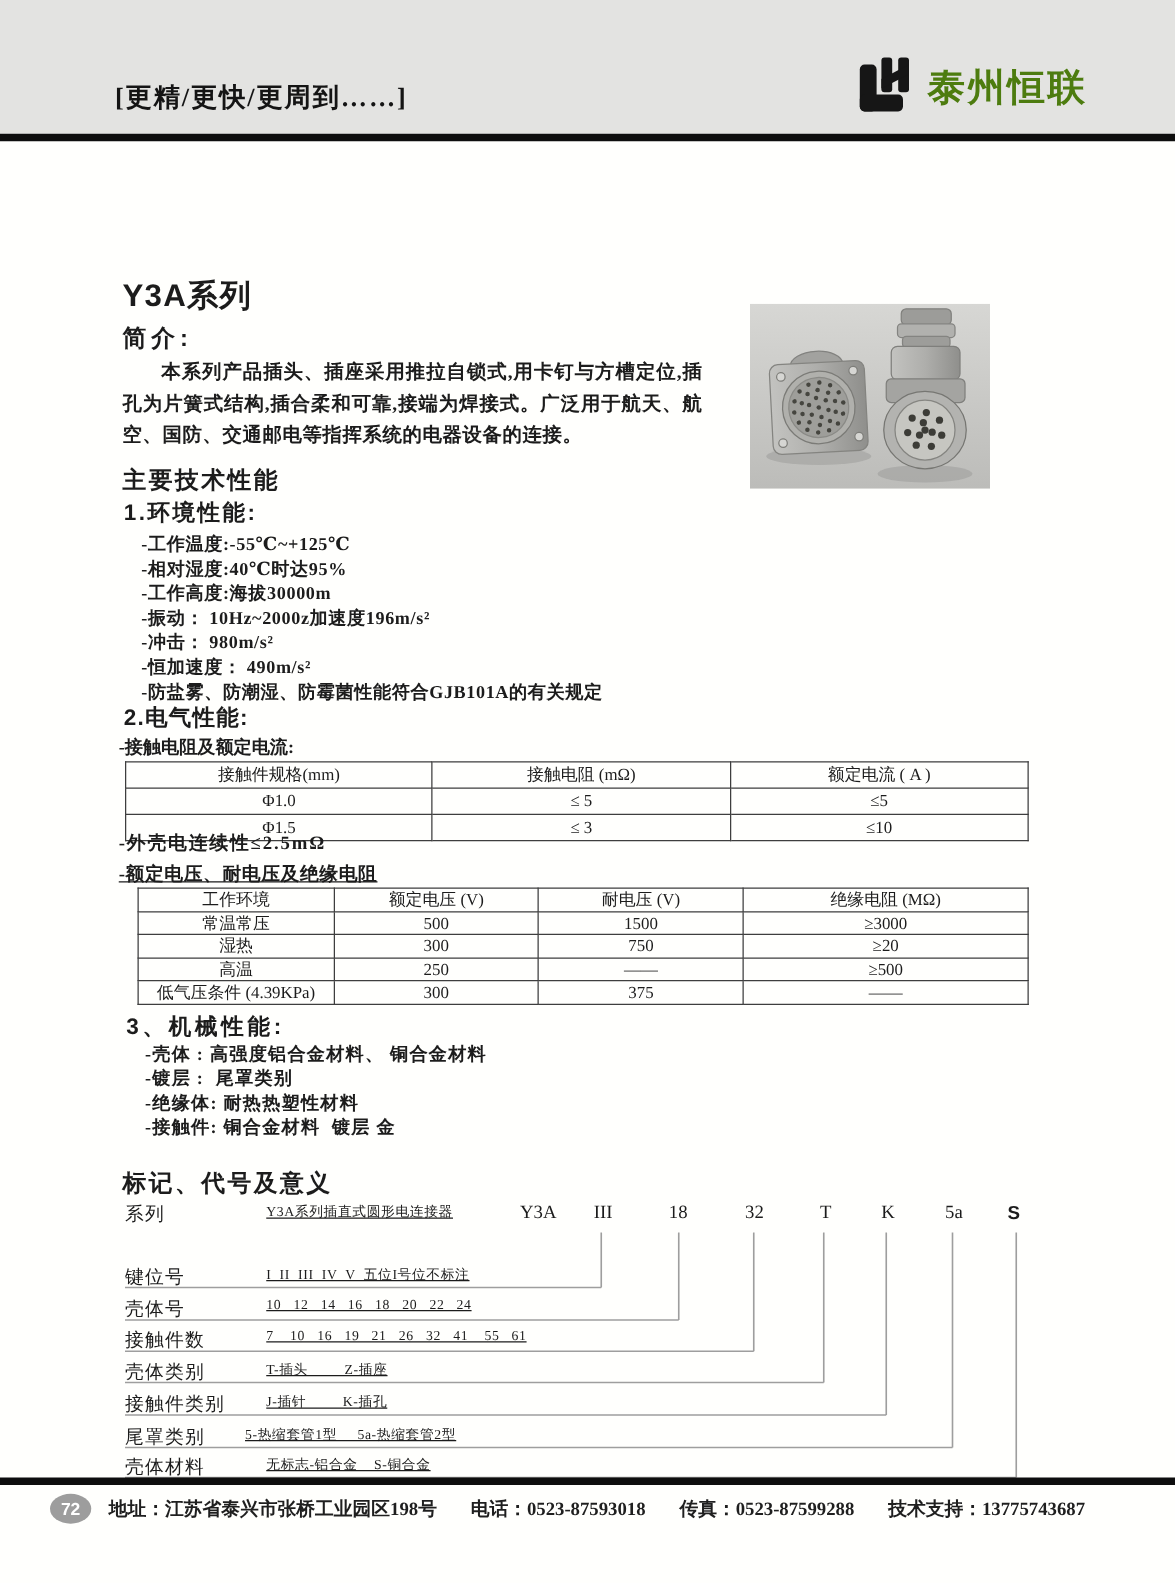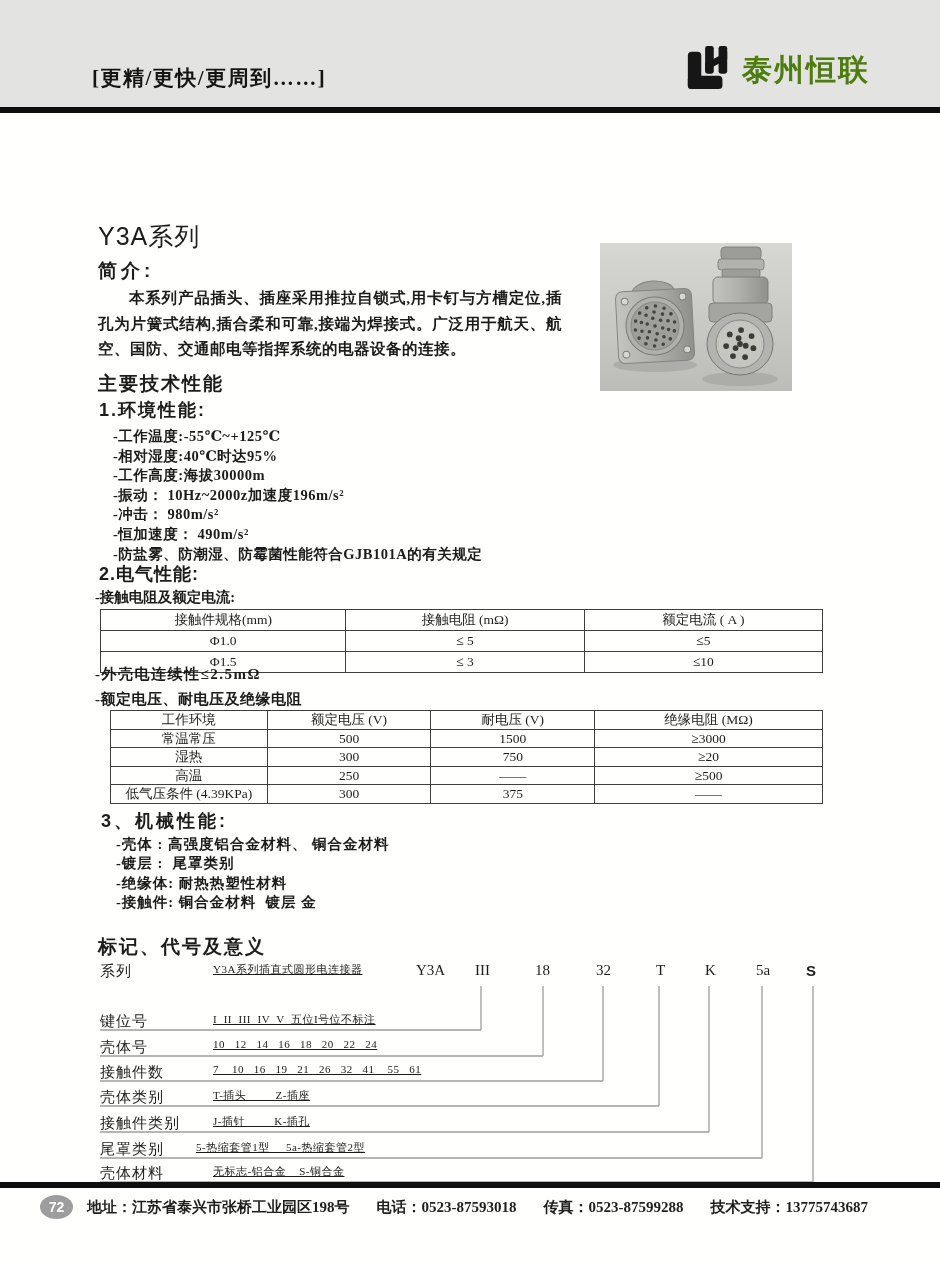--- a/index.html
+++ b/index.html
@@ -13,40 +13,40 @@
   .sans { font-family:"Liberation Sans","DejaVu Sans",sans-serif; }
 
   
   #header-band { left:0; top:0; width:940px; height:107px; background:#e3e3e1; }
   #slogan { left:92px; top:64px; font-size:21px; font-weight:bold; letter-spacing:1.5px; color:#141414; }
   #logo { left:683px; top:44px; display:flex; align-items:center; }
   #brand-name { font-family:"Liberation Sans","DejaVu Sans",sans-serif; font-weight:900; font-size:30px; letter-spacing:2px; color:#4d7c0f; margin-left:9px; }
   #bar-top { left:0; top:107px; width:940px; height:6px; background:#0e0e0e; }
 
   
-  #page-title { left:98px; top:220px; font-size:25px; font-weight:400; letter-spacing:1px; }
+  #page-title { left:98px; top:220px; font-size:25px; font-weight:700; letter-spacing:1px; }
   #intro-heading { left:98px; top:258px; font-size:19px; font-weight:bold; letter-spacing:4px; }
   #intro-paragraph { left:98px; top:285px; width:464px; font-size:15.5px; line-height:25.5px; font-weight:600; text-indent:2em; text-align:justify; letter-spacing:0.5px; }
 
   
   #product-photo { left:600px; top:243px; width:192px; height:148px; }
 
   #tech-heading { left:98px; top:371px; font-size:19px; font-weight:900; letter-spacing:2px; }
   #env-heading { left:99px; top:398px; font-size:18px; font-weight:bold; letter-spacing:2px; }
   #env-list { left:113px; top:427px; font-size:14.5px; font-weight:600; line-height:19.6px; letter-spacing:0.5px; }
   #env-list div { white-space:pre; }
 
   #elec-heading { left:99px; top:562px; font-size:18px; font-weight:bold; letter-spacing:1px; }
   #contact-resistance-label { left:95px; top:588px; font-size:14.5px; font-weight:700; }
   table { border-collapse:collapse; table-layout:fixed; }
   td { border:1px solid #3e3e3e; text-align:center; vertical-align:middle; padding:0; font-size:13.5px; overflow:hidden; }
   #contact-resistance-table { left:100px; top:609px; width:723px; }
   #contact-resistance-table td { height:20px; line-height:20px; }
   #shell-continuity-note { left:95px; top:665px; font-size:15px; font-weight:700; letter-spacing:1.5px; }
-  #voltage-table-label { left:95px; top:690px; font-size:15px; font-weight:700; letter-spacing:0.5px; }
+  #voltage-table-label { left:95px; top:690px; font-size:15px; font-weight:700; letter-spacing:0.5px;text-decoration:underline; }
   #voltage-table { left:110px; top:710px; width:713px; }
   #voltage-table td { height:17.5px; line-height:17.5px; }
 
   #mech-heading { left:101px; top:809px; font-size:18px; font-weight:bold; letter-spacing:3px; }
   #mech-list { left:116px; top:835px; font-size:14.5px; font-weight:600; line-height:19.3px; letter-spacing:1px; }
   #mech-list div { white-space:pre; }
 
   #marking-heading { left:98px; top:934px; font-size:19px; font-weight:900; letter-spacing:2px; }
   .mark-label { position:absolute; left:100px; font-size:15px; letter-spacing:1px; }
   .mark-content { position:absolute; left:213px; font-size:11px; white-space:pre; letter-spacing:0.5px;text-decoration:underline; }

